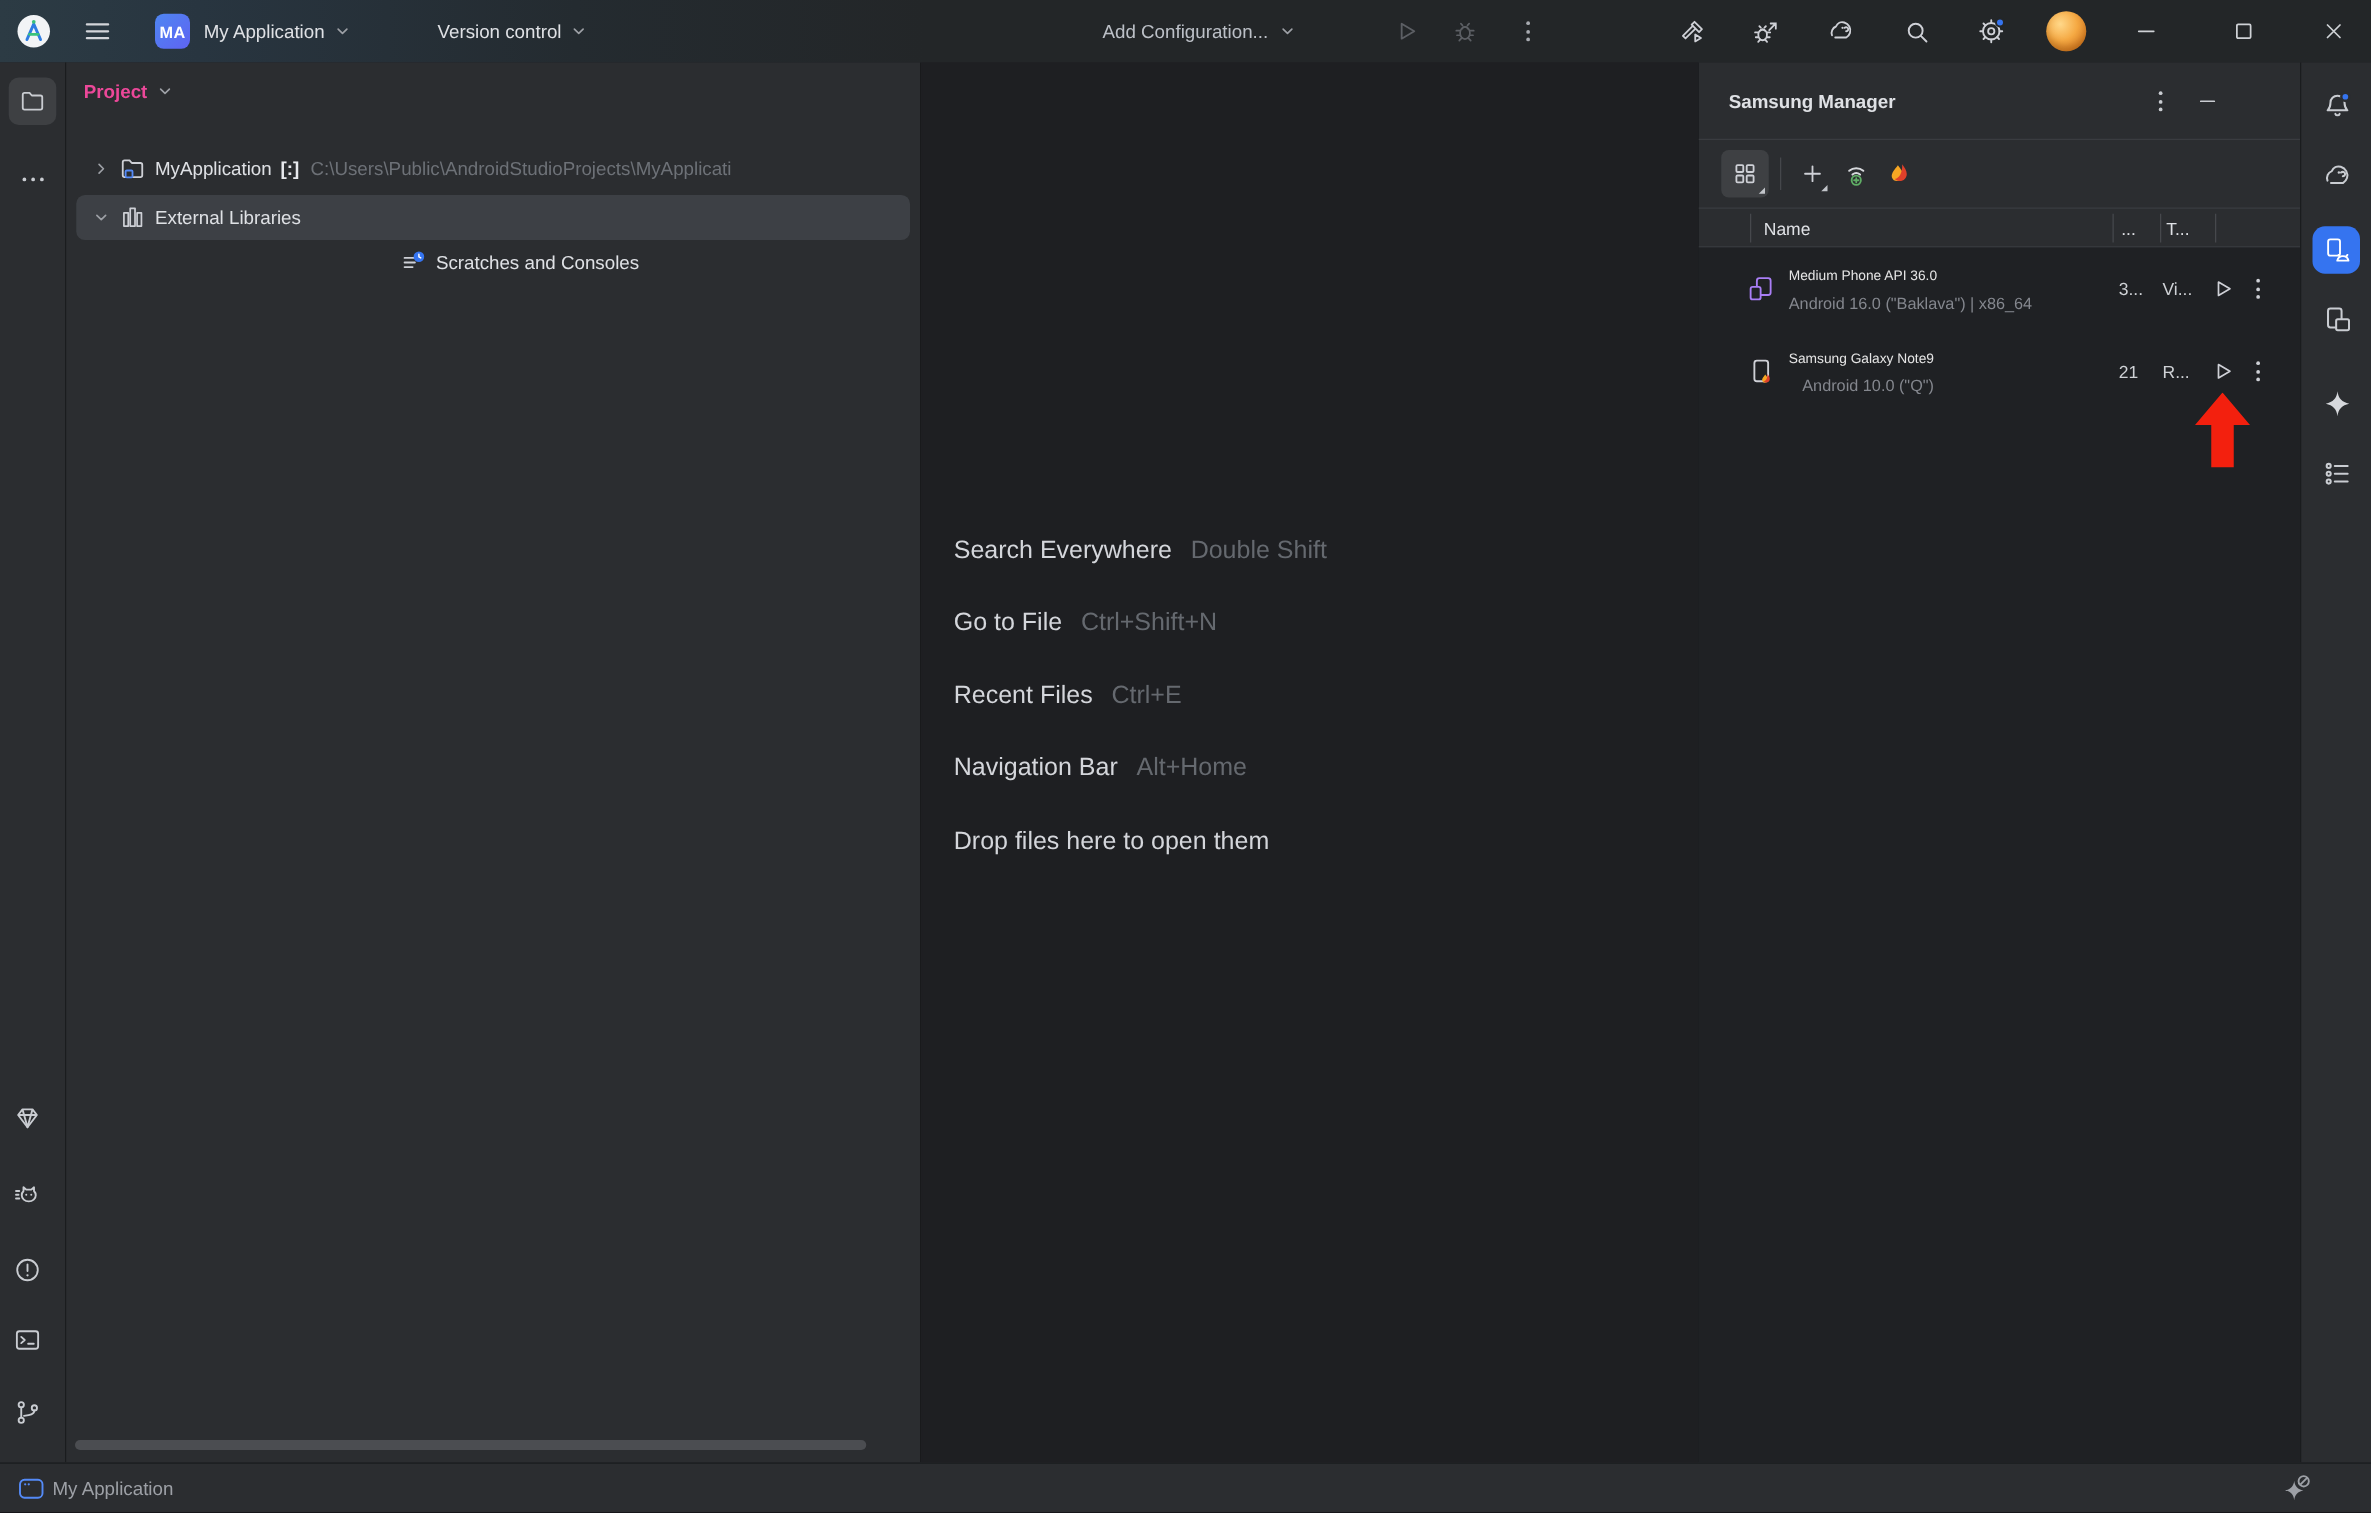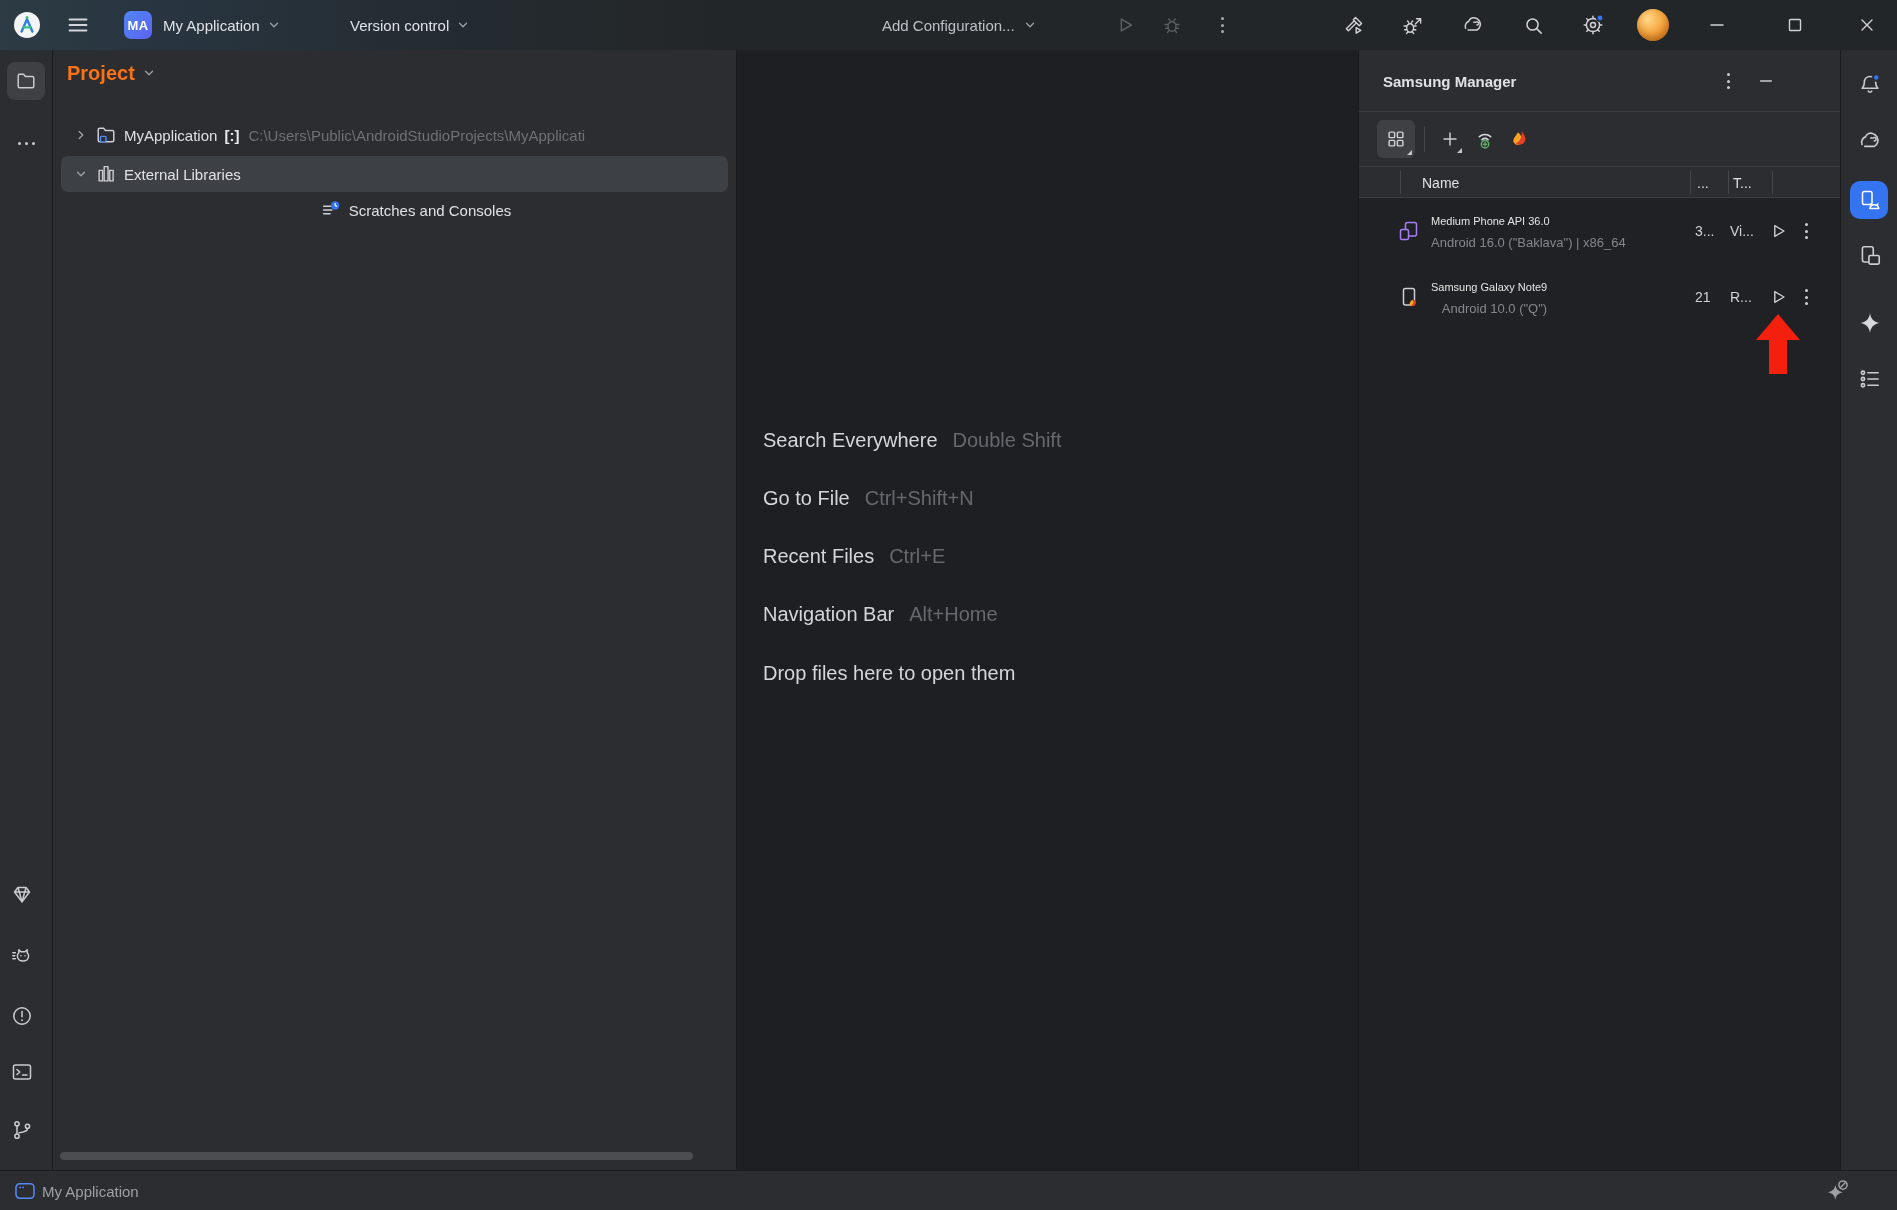--- a/index.html
+++ b/index.html
@@ -42,21 +42,21 @@
   .stripe .tool { position:absolute; display:flex; align-items:center; justify-content:center; color:#c9ccd1; }
   .tool-active-bg { background:#3574f0; border-radius:10px; color:#fff; }
   .tool-selected-bg { background:#3e4043; border-radius:8px; }
 
   
   .panel-project {
     position:absolute; left:53px; top:50px; width:684px; height:1120px;
     background:#2b2d30; border-right:1px solid #191a1c;
   }
   .pp-header { position:absolute; left:14px; top:0; height:46px; display:flex; align-items:center; gap:7px; }
-  .pp-header .t { font-weight:bold; font-size:20px; color:#f97316; }
+  .pp-header .t { font-weight:bold; font-size:15px; color:#ec4899; }
   .tree-row { position:absolute; left:0; width:100%; height:36px; display:flex; align-items:center; color:#dfe1e5; font-size:15px; white-space:nowrap; overflow:hidden; }
   .tree-sel { position:absolute; left:8px; right:8px; height:36px; background:#3d4045; border-radius:7px; }
   .tr-chev { width:20px; display:flex; justify-content:center; margin-left:18px; color:#9da0a6; flex:0 0 auto;}
   .tr-icon { width:22px; margin:0 7px 0 4px; flex:0 0 auto; color:#ced0d6;}
   .tr-path { color:#6d7177; margin-left:9px; overflow:hidden; }
   .tr-mod { font-weight:bold; color:#e8eaee; margin-left:7px; }
   .hscroll { position:absolute; left:7px; top:1102px; width:633px; height:8px; background:#4b4d51; border-radius:4px; }
 
   
   .editor { position:absolute; left:738px; top:50px; width:620px; height:1120px; background:#1e1f22; }
@@ -384,21 +384,21 @@
       <div class="dm-tool">
         <svg width="24" height="24" viewBox="0 0 24 24">
             <path d="M10.3 5.2c2 2.8 4.3 5 4.3 7.9a4.7 4.7 0 0 1-9.1 1.6c-.8-3.1 2.8-6.6 4.8-9.5z" fill="#f6a623"></path>
             <path d="M13.8 4.3c1.8 2.6 3.6 4.9 3.6 7.8 0 3.2-2.4 5.7-5.6 5.7-1.6 0-3-.6-4-1.6 4.3-1.2 6-5.4 6-11.9z" fill="#e0402a"></path>
           </svg>
       </div>
     </div>
 
     <div class="dm-thead">
       <div class="vsep" style="left:41px;"></div>
-      <div class="col" style="left:63px;">Name</div>
+      <div class="col" style="left:52px;">Name</div>
       <div class="vsep" style="left:331px;"></div>
       <div class="col" style="left:338px;">...</div>
       <div class="vsep" style="left:369px;"></div>
       <div class="col" style="left:374px;">T...</div>
       <div class="vsep" style="left:413px;"></div>
     </div>
 
     <div class="dm-list">
 
       <div class="dev-row" style="top:0;">

